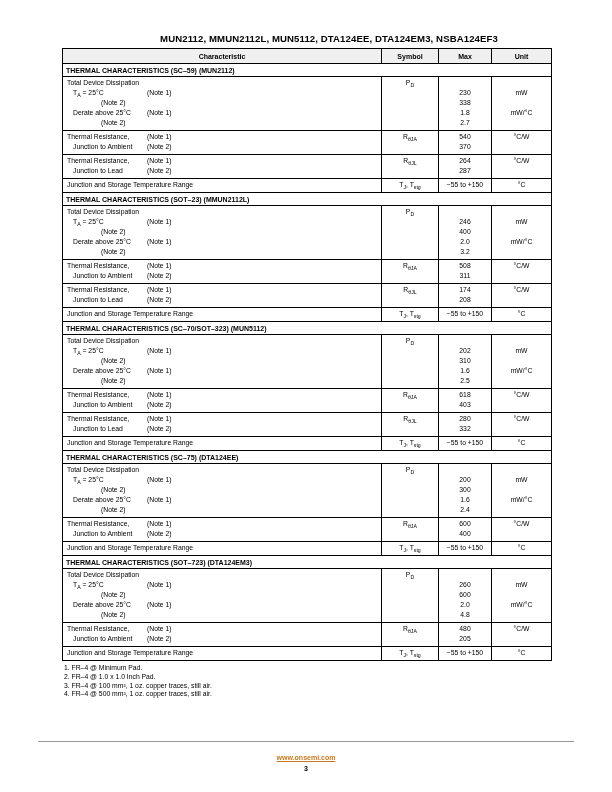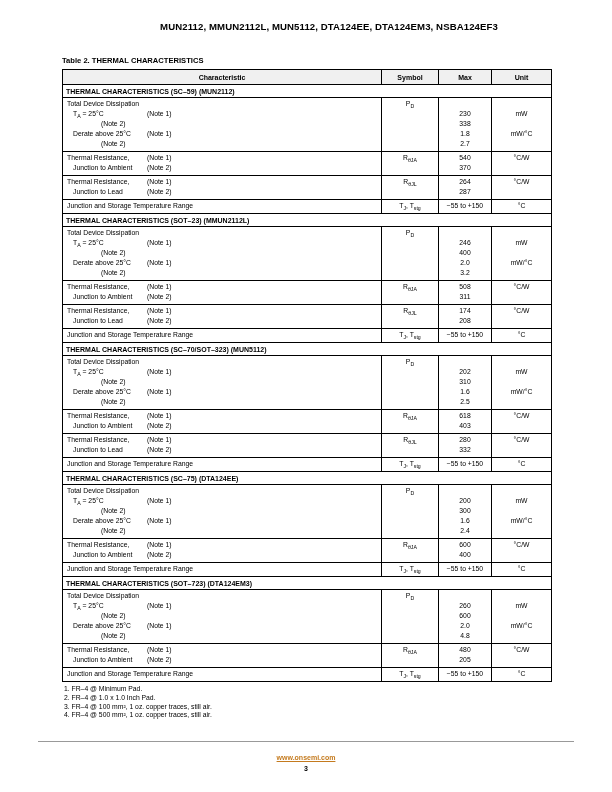--- a/index.html
+++ b/index.html
@@ -1,17 +1,17 @@
 <!DOCTYPE html>
 <html><head>
 <meta charset="utf-8">
 <style>
   html,body{margin:0;padding:0;}
   body{width:612px;height:792px;background:#ffffff;color:#000;font-family:"Liberation Sans",sans-serif;position:relative;overflow:hidden;}
-  .doc-title{padding-top:21px;text-align:center;font-weight:bold;font-size:9.6px;letter-spacing:.1px;margin-left:46px;}
+  .doc-title{padding-top:33px;text-align:center;font-weight:bold;font-size:9.6px;letter-spacing:.1px;margin-left:46px;}
   .content{margin:0 62px;}
   .table-caption{margin-top:24px;font-weight:bold;font-size:7.6px;}
   table{border-collapse:collapse;width:489px;table-layout:fixed;margin-top:4px;}
   th,td{border:1px solid #000;}
   thead th{background:#f0f0f0;font-weight:bold;font-size:7px;height:14px;text-align:center;padding:0;}
   td{vertical-align:top;padding:1px 0 2px 0;font-size:6.8px;}
   td.sec-title{font-weight:bold;font-size:7px;padding:3px 0 2px 3px;white-space:nowrap;}
   .cl{height:10px;line-height:10px;position:relative;white-space:nowrap;}
   .i0{padding-left:4px}.i1{padding-left:10px}.i2{padding-left:38px}
   .ln{position:absolute;left:84px;top:0;}
@@ -23,21 +23,20 @@
   .footer-rule{border-top:1px solid #999;margin:0 38px 4px 38px;height:0;}
   .footer-link{font-weight:bold;font-size:7px;text-decoration:underline;}
   .page-num{font-size:7px;font-weight:bold;margin-top:1px;}
 </style>
 </head>
 <body>
 
 <div class="doc-title">MUN2112, MMUN2112L, MUN5112, DTA124EE, DTA124EM3, NSBA124EF3</div>
 
 <div class="content">
-  <div class="table-caption">Table 2. THERMAL CHARACTERISTICS</div>
 
   <table>
     <colgroup>
       <col style="width:319px">
         <col style="width:57px">
         <col style="width:53px">
         <col style="width:60px">
     </colgroup>
     <thead>
       <tr>

